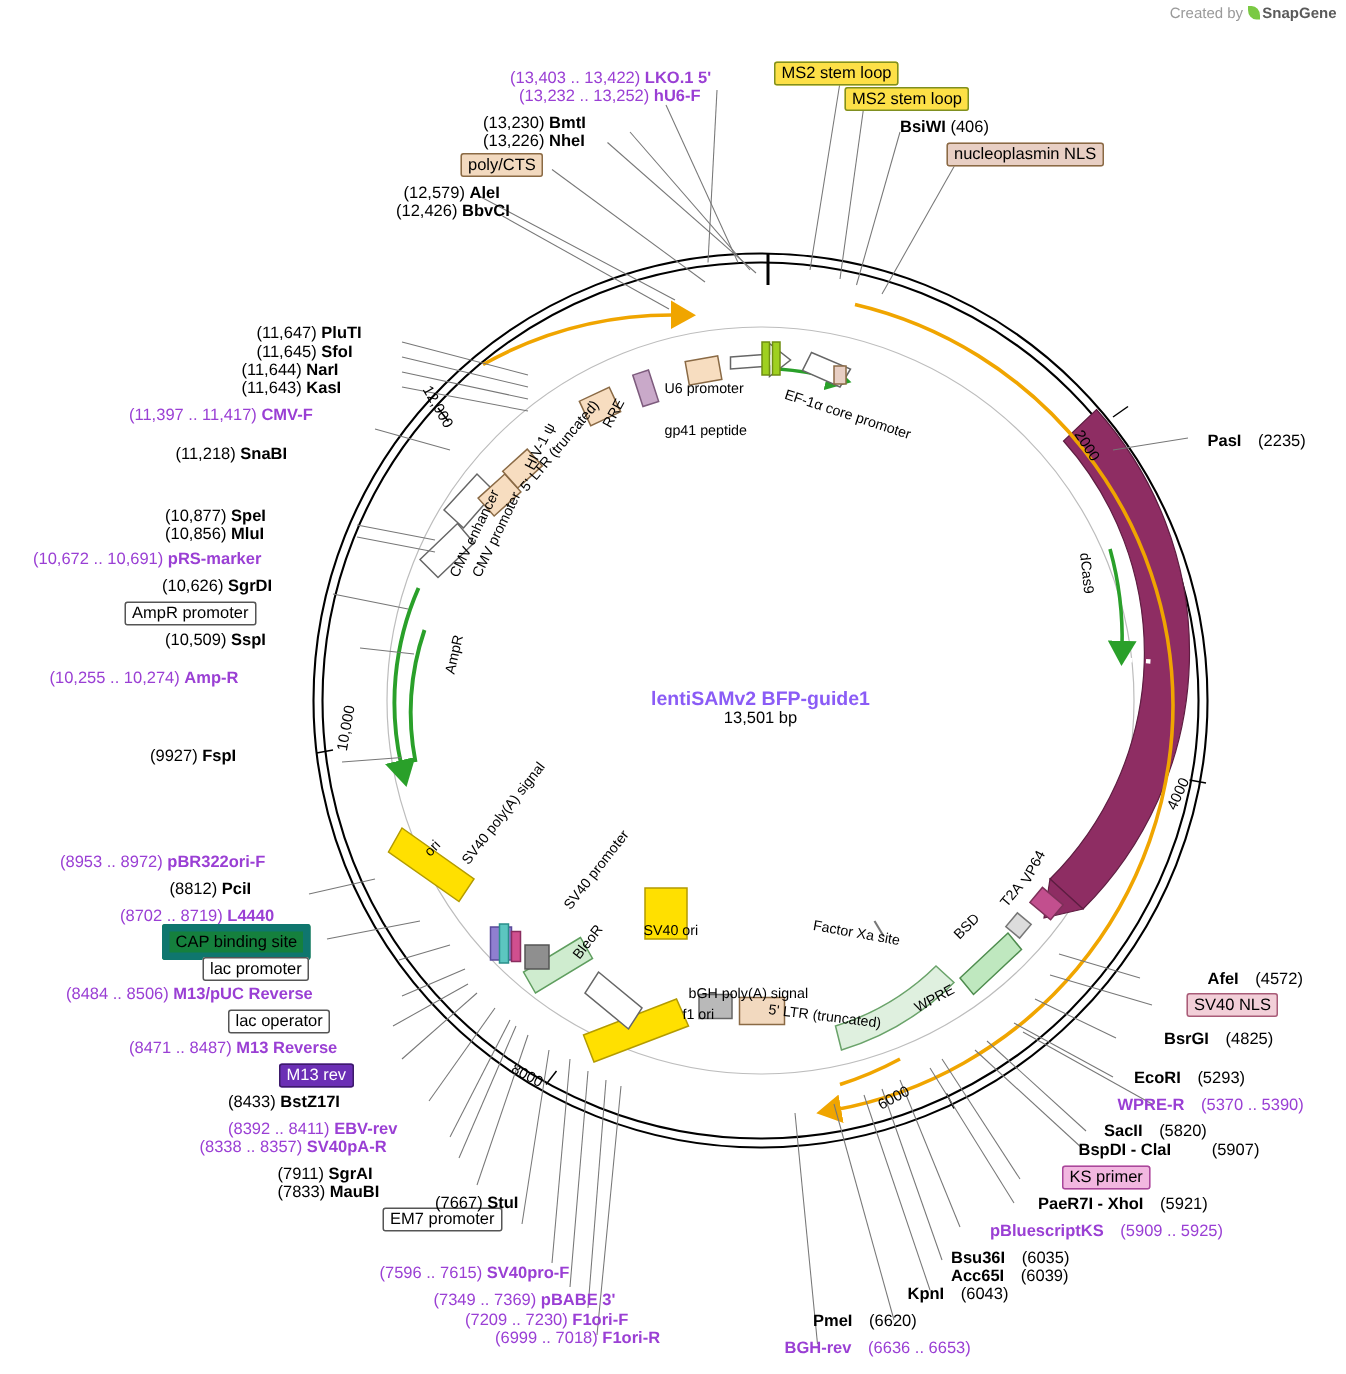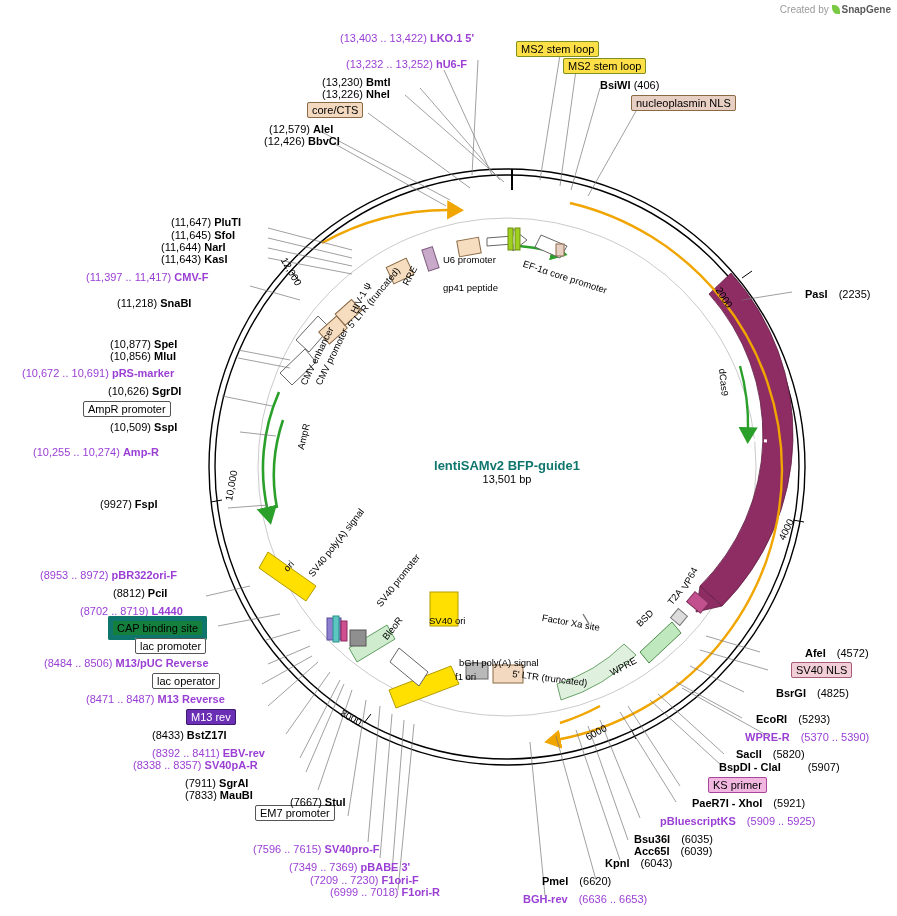--- a/index.html
+++ b/index.html
@@ -24,21 +24,21 @@
   .tag-m13rev{background:#6b2fb5;color:#fff;border:1px solid #3d1a6b;}
   .tag-sv40nls{background:#f2cfd8;border:1px solid #a85c78;}
   .tag-ks{background:#f2b7e0;border:1px solid #a8479a;}
   .tag-em7{background:#ffffff;border:1px solid #555;}
   .credit{position:absolute;right:6px;top:4px;font-size:10px;color:#9a9a9a;}
   .credit b{color:#5a5a5a;}
   .snap-leaf{display:inline-block;width:8px;height:9px;background:#7ac943;
     border-radius:0 70% 0 70%;vertical-align:-1px;margin-right:2px;}
   svg{position:absolute;left:0;top:0;}
   .center-title{position:absolute;text-align:center;width:300px;left:357px;top:458px;}
-  .center-title .nm{font-size:13px;font-weight:bold;color:#0f766e;}
+  .center-title .nm{font-size:13px;font-weight:bold;color:#8b5cf6;}
   .center-title .bp{font-size:11px;color:#000;}
   .feat-label{position:absolute;font-size:9.5px;color:#000;white-space:nowrap;
     transform-origin:0 0;}
 </style>
 </head>
 <body>
 
 <div class="credit">
   <span>Created by</span>
   <span class="snap-leaf"></span><b>SnapGene</b>
@@ -215,38 +215,38 @@
 <div class="feat-label" style="left:455px;top:671px;">f1 ori</div>
 <div class="feat-label" style="left:459px;top:657px;">bGH poly(A) signal</div>
 <div class="feat-label" style="left:513px;top:668px;transform:rotate(7deg);">5' LTR (truncated)</div>
 <div class="feat-label" style="left:543px;top:612px;transform:rotate(10deg);">Factor Xa site</div>
 <div class="feat-label" style="left:608px;top:668px;transform:rotate(-28deg);">WPRE</div>
 <div class="feat-label" style="left:634px;top:621px;transform:rotate(-45deg);">BSD</div>
 <div class="feat-label" style="left:665px;top:600px;transform:rotate(-50deg);">T2A</div>
 <div class="feat-label" style="left:679px;top:586px;transform:rotate(-62deg);">VP64</div>
 <div class="feat-label" style="left:728px;top:368px;transform:rotate(84deg);">dCas9</div>
 
-<div class="lbl" style="left:340px;top:32px;">
+<div class="lbl" style="left:340px;top:46px;">
   <span class="purple">(13,403 .. 13,422)</span>
   <span class="purple-b">LKO.1 5'</span>
 </div>
 <div class="lbl" style="left:346px;top:58px;">
   <span class="purple">(13,232 .. 13,252)</span>
   <span class="purple-b">hU6-F</span>
 </div>
 <div class="lbl" style="left:322px;top:76px;">
   <span class="pos">(13,230)</span>
   <span class="bold">BmtI</span>
 </div>
 <div class="lbl" style="left:322px;top:88px;">
   <span class="pos">(13,226)</span>
   <span class="bold">NheI</span>
 </div>
 <div class="lbl" style="left:307px;top:104px;">
-  <span class="boxed tag-cppt">core/CTS</span>
+  <span class="boxed tag-cppt">poly/CTS</span>
 </div>
 <div class="lbl" style="left:269px;top:123px;">
   <span class="pos">(12,579)</span>
   <span class="bold">AleI</span>
 </div>
 <div class="lbl" style="left:264px;top:135px;">
   <span class="pos">(12,426)</span>
   <span class="bold">BbvCI</span>
 </div>
 

